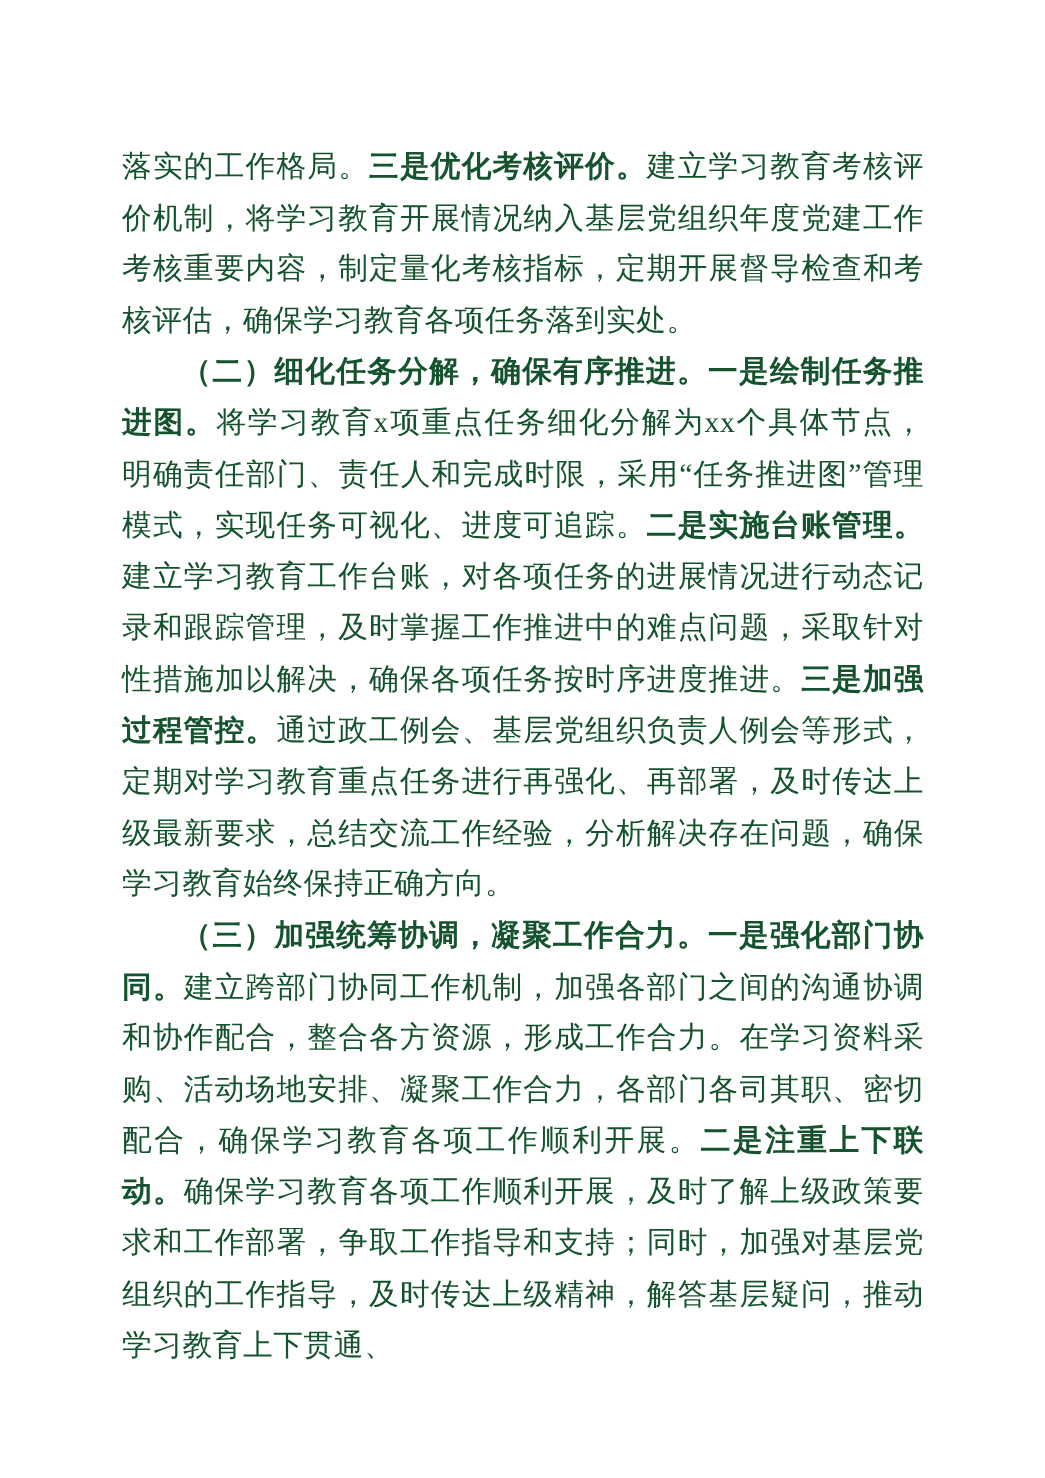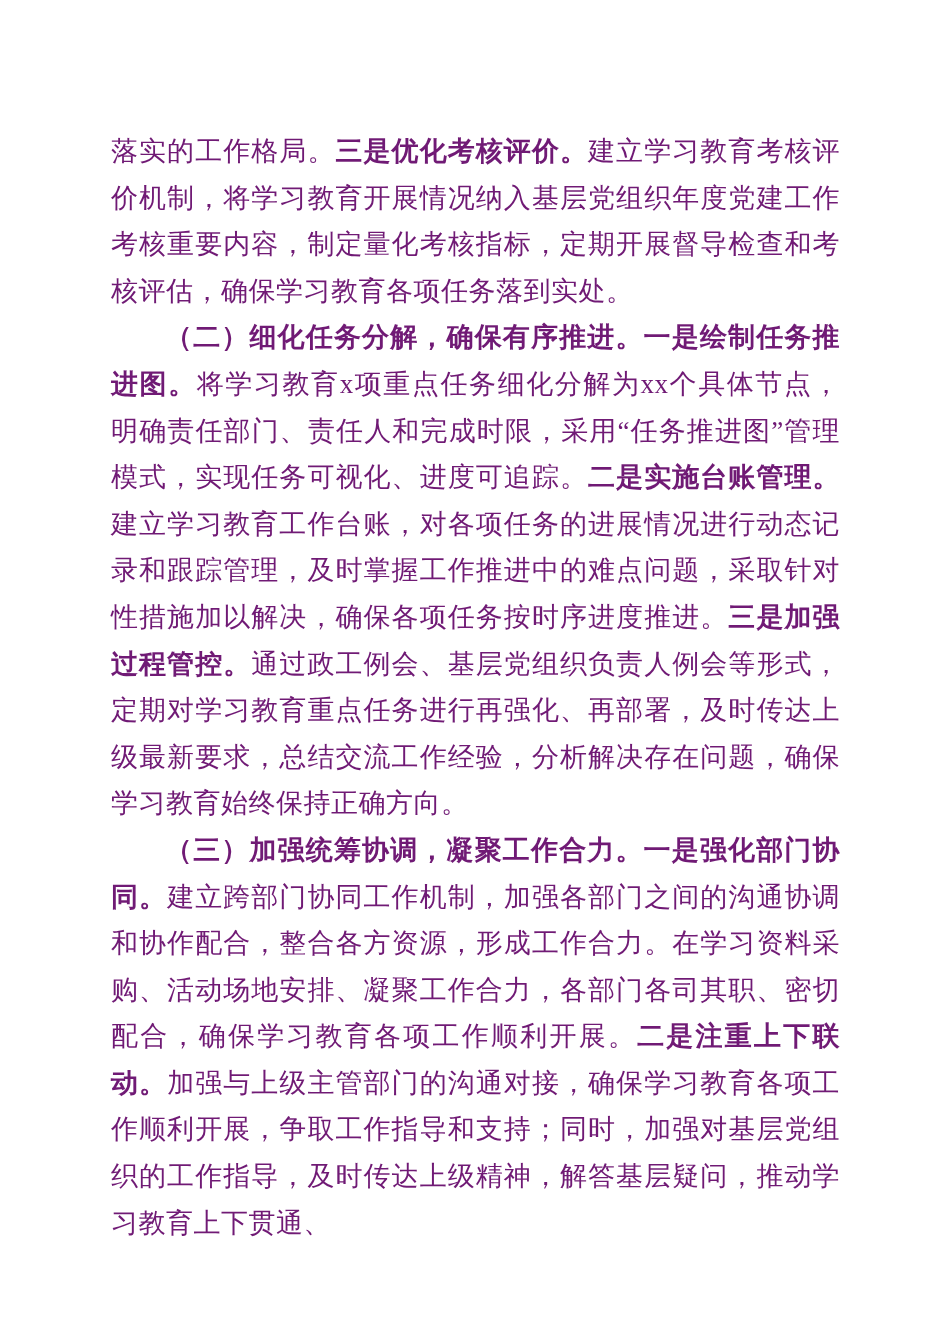--- a/index.html
+++ b/index.html
@@ -7,21 +7,21 @@
     padding: 0;
     background: #ffffff;
   }
   .page {
     position: relative;
     width: 950px;
     height: 1344px;
     background: #ffffff;
     overflow: hidden;
     font-family: "Liberation Serif", "DejaVu Serif", serif;
-    color: #701a75;
+    color: #14532d;
   }
   .doc-body {
     position: absolute;
     top: 128px;
     left: 111px;
     width: 729px;
     font-size: 27px;
     line-height: 46.6px;
     text-align: justify;
     text-align-last: left;
@@ -42,15 +42,15 @@
     font-weight: bold;
   }
 </style>
 </head>
 <body>
 
 <div class="page">
   <div class="doc-body">
       <p class="para"><span class="run">落实的工作格局。</span><span class="run bold">三是优化考核评价。</span><span class="run">建立学习教育考核评价机制，将学习教育开展情况纳入基层党组织年度党建工作考核重要内容，制定量化考核指标，定期开展督导检查和考核评估，确保学习教育各项任务落到实处。</span></p>
       <p class="para indent"><span class="run bold">（二）细化任务分解，确保有序推进。一是绘制任务推进图。</span><span class="run">将学习教育x项重点任务细化分解为xx个具体节点，明确责任部门、责任人和完成时限，采用“任务推进图”管理模式，实现任务可视化、进度可追踪。</span><span class="run bold">二是实施台账管理。</span><span class="run">建立学习教育工作台账，对各项任务的进展情况进行动态记录和跟踪管理，及时掌握工作推进中的难点问题，采取针对性措施加以解决，确保各项任务按时序进度推进。</span><span class="run bold">三是加强过程管控。</span><span class="run">通过政工例会、基层党组织负责人例会等形式，定期对学习教育重点任务进行再强化、再部署，及时传达上级最新要求，总结交流工作经验，分析解决存在问题，确保学习教育始终保持正确方向。</span></p>
-      <p class="para indent"><span class="run bold">（三）加强统筹协调，凝聚工作合力。一是强化部门协同。</span><span class="run">建立跨部门协同工作机制，加强各部门之间的沟通协调和协作配合，整合各方资源，形成工作合力。在学习资料采购、活动场地安排、凝聚工作合力，各部门各司其职、密切配合，确保学习教育各项工作顺利开展。</span><span class="run bold">二是注重上下联动。</span><span class="run">加强与上级主管部门的沟通对接，确保学习教育各项工作顺利开展，争取工作指导和支持；同时，加强对基层党组织的工作指导，及时传达上级精神，解答基层疑问，推动学习教育上下贯通、</span></p>
+      <p class="para indent"><span class="run bold">（三）加强统筹协调，凝聚工作合力。一是强化部门协同。</span><span class="run">建立跨部门协同工作机制，加强各部门之间的沟通协调和协作配合，整合各方资源，形成工作合力。在学习资料采购、活动场地安排、凝聚工作合力，各部门各司其职、密切配合，确保学习教育各项工作顺利开展。</span><span class="run bold">二是注重上下联动。</span><span class="run">确保学习教育各项工作顺利开展，及时了解上级政策要求和工作部署，争取工作指导和支持；同时，加强对基层党组织的工作指导，及时传达上级精神，解答基层疑问，推动学习教育上下贯通、</span></p>
     </div>
 </div>
 
 </body></html>

